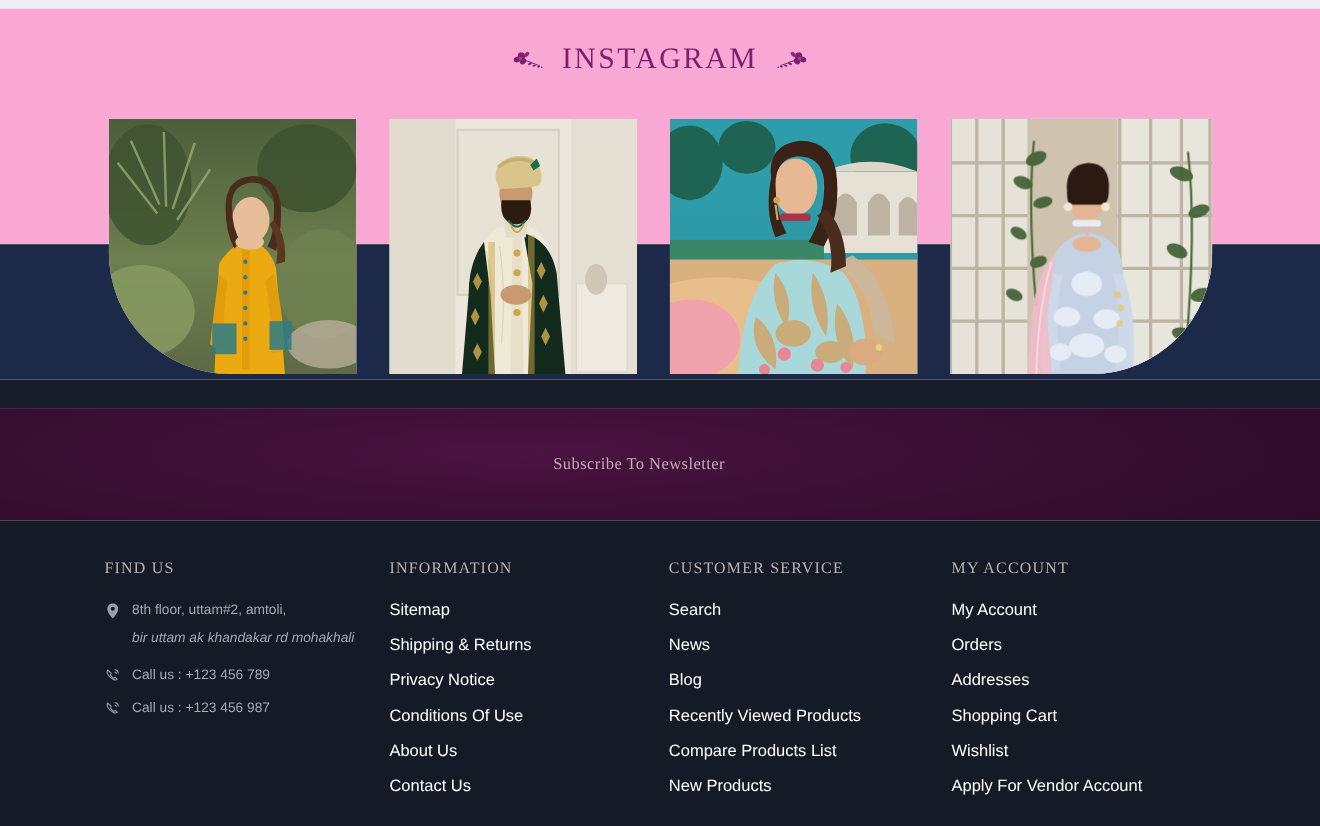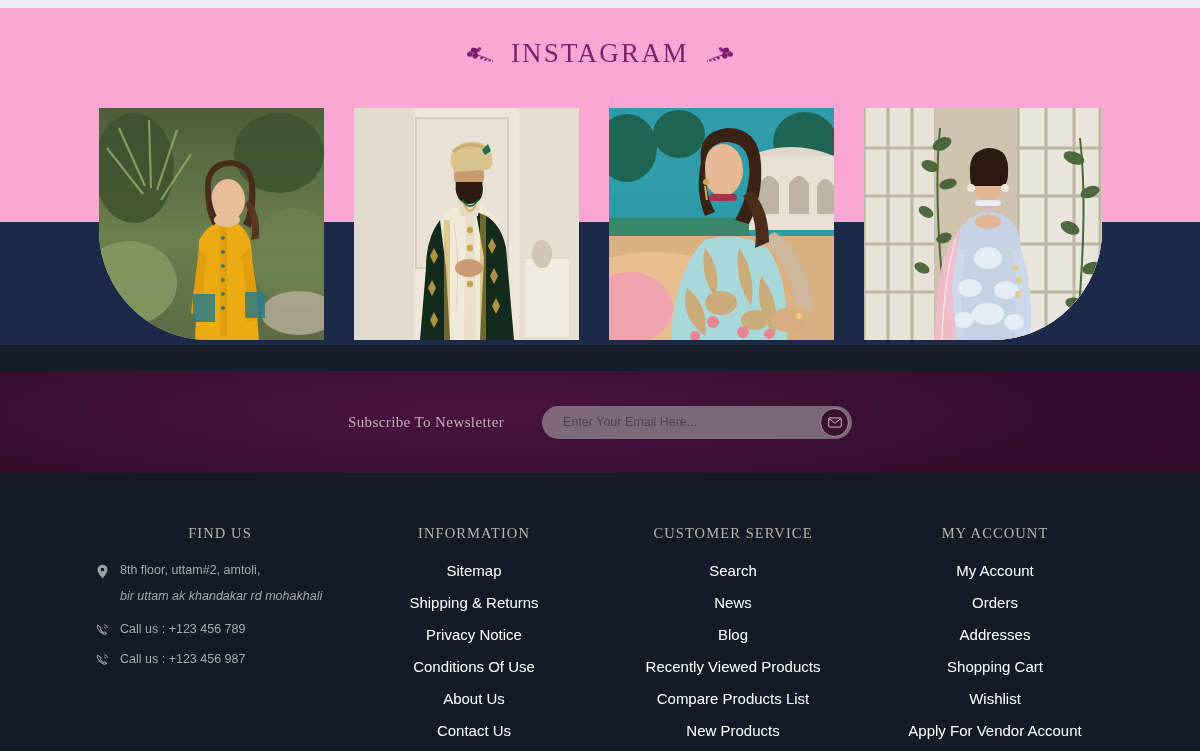--- a/index.html
+++ b/index.html
@@ -103,21 +103,21 @@
   }
 
   
   .footer {
     position: absolute; left: 0; top: 473px; width: 1200px; height: 278px;
     background: #141a26;
   }
   .f-cols {
     position: absolute; left: 0; top: 0; width: 1200px; height: 278px;
   }
-  .f-col { position: absolute; top: 52px; text-align: center; }
+  .f-col { position: absolute; top: 36px; }
   .f-col.col1 { left: 95px;  width: 250px; }
   .f-col.col2 { left: 354px; width: 240px; }
   .f-col.col3 { left: 608px; width: 250px; }
   .f-col.col4 { left: 865px; width: 260px; }
 
   .f-head {
     font-family: "Liberation Serif", serif;
     font-size: 14.5px;
     letter-spacing: 1.1px;
     color: #b9b2ad;
@@ -388,29 +388,20 @@
         <circle cx="107" cy="80" r="4" fill="#efe6d4"></circle>
         <circle cx="141" cy="80" r="4" fill="#efe6d4"></circle>
         <ellipse cx="124" cy="114" rx="13" ry="7" fill="#e3b593"></ellipse>
       </svg>
     </div>
   </div>
 
   <div class="newsletter">
     <div class="nl-inner">
       <span class="nl-label">Subscribe To Newsletter</span>
-      <div class="nl-field">
-        <input class="nl-input" type="text" placeholder="Enter Your Email Here..." style="">
-        <div class="nl-send">
-          <svg width="14" height="11" viewBox="0 0 20 15">
-            <rect x="1" y="1" width="18" height="13" rx="1.5" fill="none" stroke="#cdb8c8" stroke-width="1.4"></rect>
-            <path d="M1.6 2 L10 8.4 L18.4 2" fill="none" stroke="#cdb8c8" stroke-width="1.4"></path>
-          </svg>
-        </div>
-      </div>
     </div>
   </div>
 
   <div class="footer">
     <div class="f-cols">
 
       <div class="f-col col1">
         <div class="f-head">FIND US</div>
 
         <div class="f-row">

